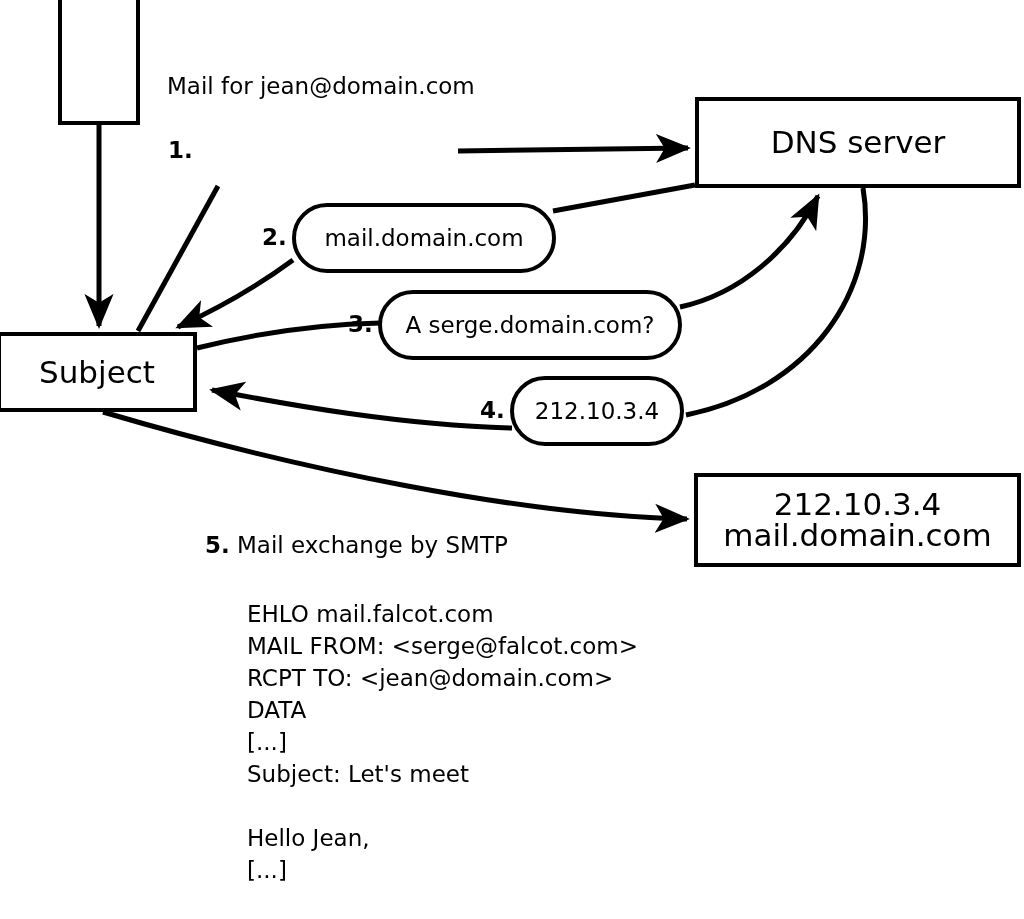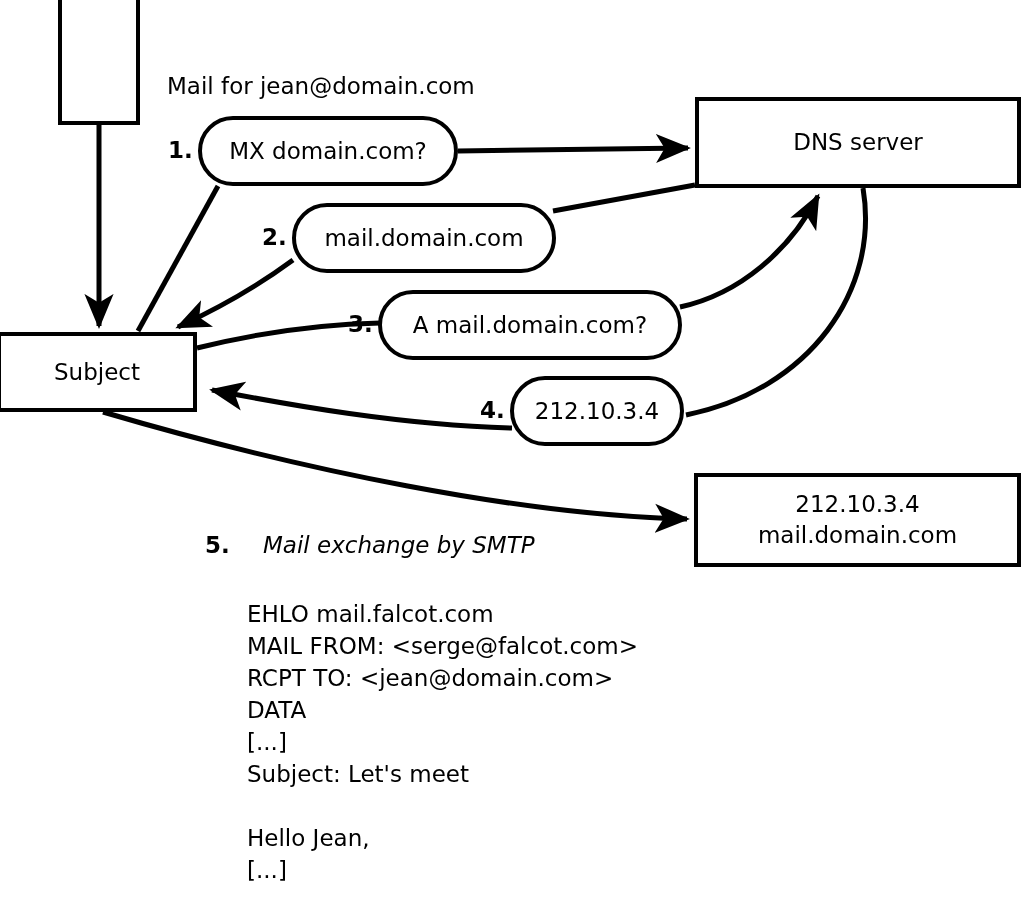--- a/index.html
+++ b/index.html
@@ -32,21 +32,21 @@
     box-sizing: border-box;
     border: 4px solid #000000;
     background: #ffffff;
     display: flex;
     align-items: center;
     justify-content: center;
     text-align: center;
     z-index: 3;
   }
   .node-label {
-    font-size: 23px;
+    font-size: 31px;
     line-height: 31px;
     white-space: pre-line;
   }
   #client-box {
     left: 58px;
     top: -6px;
     width: 82px;
     height: 131px;
   }
   #postfix-box {
@@ -103,21 +103,21 @@
   #step-num-5 { left: 205px; top: 534px; }
   
   .free-text {
     position: absolute;
     font-size: 23px;
     line-height: 23px;
     white-space: nowrap;
     z-index: 2;
   }
   #mail-for-label { left: 167px; top: 47px; margin-top: 28px; }
-  #step5-label { left: 263px; top: 534px; font-style: italic; }
+  #step5-label { left: 237px; top: 534px; }
   #smtp-transcript {
     position: absolute;
     left: 247px;
     top: 598px;
     font-size: 23px;
     line-height: 32px;
     white-space: pre;
     z-index: 2;
   }
 </style>
@@ -166,28 +166,25 @@
     <span class="node-label">DNS server</span>
   </div>
 
   <div class="node-box" id="target-box">
     <span class="node-label">212.10.3.4
 mail.domain.com</span>
   </div>
 
   <div class="free-text" id="mail-for-label">Mail for jean@domain.com</div>
 
-  <div class="pill" id="pill-1">
-    <span class="pill-label">MX domain.com?</span>
-  </div>
   <div class="pill" id="pill-2">
     <span class="pill-label">mail.domain.com</span>
   </div>
   <div class="pill" id="pill-3">
-    <span class="pill-label">A mail.domain.com?</span>
+    <span class="pill-label">A serge.domain.com?</span>
   </div>
   <div class="pill" id="pill-4">
     <span class="pill-label">212.10.3.4</span>
   </div>
 
   <div class="step-num" id="step-num-1">1.</div>
   <div class="step-num" id="step-num-2">2.</div>
   <div class="step-num" id="step-num-3">3.</div>
   <div class="step-num" id="step-num-4">4.</div>
   <div class="step-num" id="step-num-5">5.</div>

